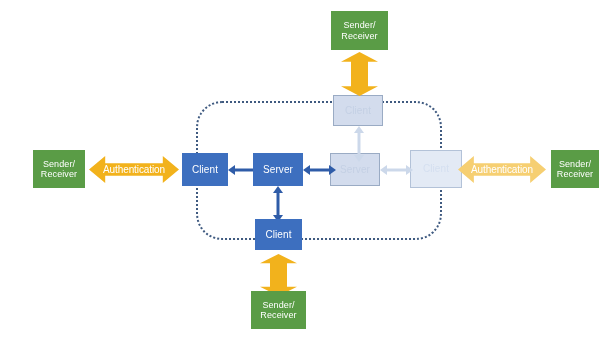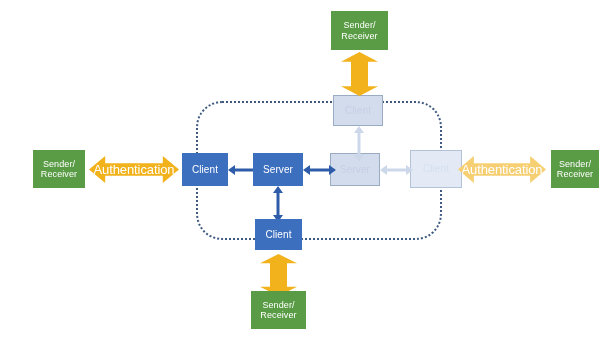--- a/index.html
+++ b/index.html
@@ -68,21 +68,21 @@
     z-index: 1;
   }
 
   
   .arrow-h-orange {
     position: absolute;
     display: flex;
     align-items: center;
     justify-content: center;
     color: #ffffff;
-    font-size: 13px;
+    font-size: 10px;
     font-weight: 400;
     letter-spacing: -0.1px;
     white-space: nowrap;
     background: #f2b21c;
     -webkit-clip-path: polygon(0% 50%, 18% 0%, 18% 27%, 82% 27%, 82% 0%, 100% 50%, 82% 100%, 82% 73%, 18% 73%, 18% 100%);
     clip-path: polygon(0% 50%, 18% 0%, 18% 27%, 82% 27%, 82% 0%, 100% 50%, 82% 100%, 82% 73%, 18% 73%, 18% 100%);
     z-index: 4;
   }
   .arrow-h-orange.faded { background: #f6cf72; color: #ffffff; }
 

